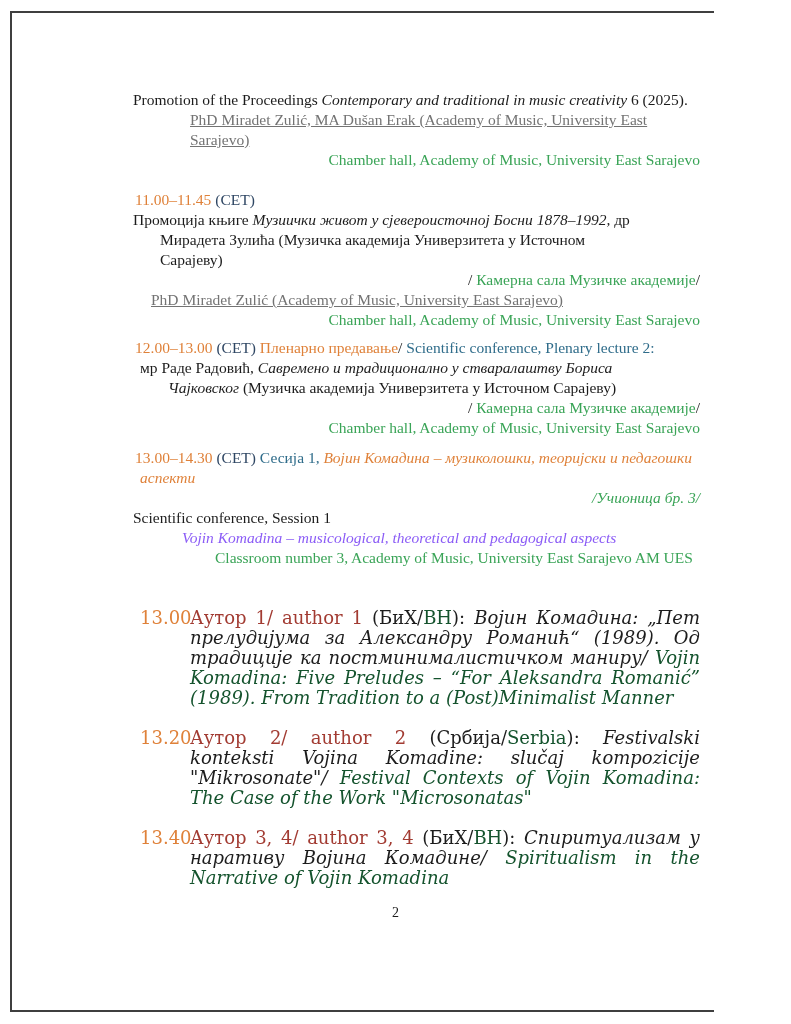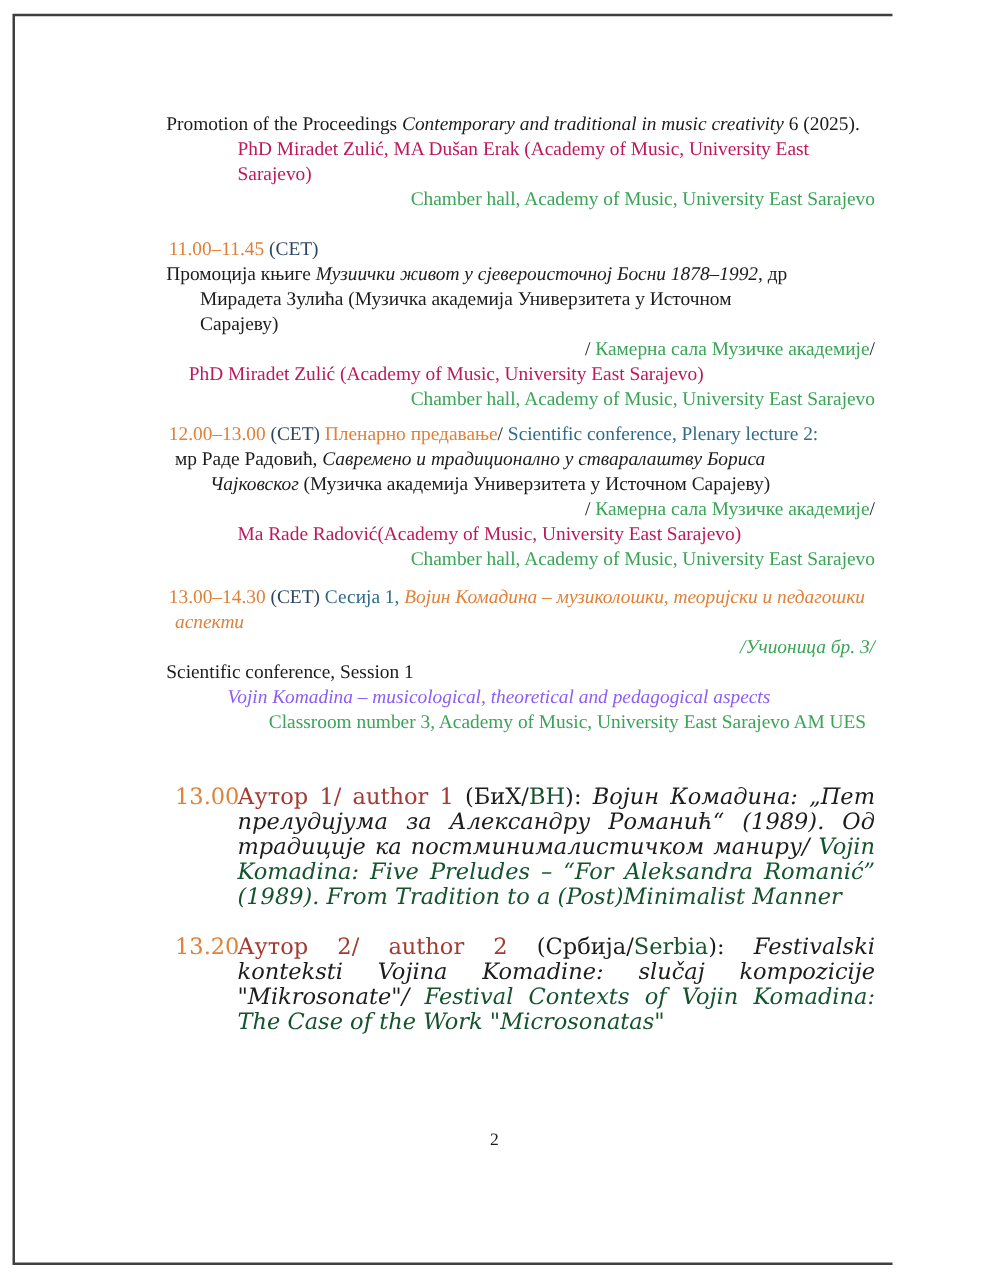--- a/index.html
+++ b/index.html
@@ -21,21 +21,21 @@
   .ind2b{ margin-left:56px; }  
   .ind3 { margin-left:65px; }   
   .ind3b{ margin-left:73px; }   
   .indsp{ margin-left:45px; }   
   .ind4 { margin-left:87px; }   
   .ind5 { margin-left:120px; }  
   .right { text-align:right; }
   .ital { font-style:italic; }
   .orange { color:#df8139; }
   .red    { color:#a23b32; }
-  .blue   { color:#be185d; }
+  .blue   { color:#737373;text-decoration:underline; }
   .steel  { color:#14532d; }
   .teal   { color:#2f6c8a; }
   .teal2  { color:#3a7fa0; }
   .green  { color:#3aa457; }
   .navy   { color:#2e4663; }
   .dgray  { color:#8b5cf6; }
   .mt20 { margin-top:20px; }
   .mt8  { margin-top:8px; }
   .mt10 { margin-top:10px; }
   .authors { font-family:"DejaVu Serif", serif; font-size:18px; line-height:20px; }
@@ -91,21 +91,20 @@
       <span>мр Раде Радовић,</span>
       <span class="ital">Савремено и традиционално у  стваралаштву Бориса</span>
     </div>
     <div class="line ind3b">
       <span class="ital">Чајковског</span>
       <span>(Музичка академија Универзитета у Источном Сарајеву)</span>
     </div>
     <div class="line right">
       <span>/ </span><span class="green">Камерна сала Музичке академије</span><span>/</span>
     </div>
-    <div class="line ind2 blue">Ma Rade Radović(Academy of Music, University East Sarajevo)</div>
     <div class="line right green">Chamber hall, Academy of Music, University East Sarajevo</div>
 
     <div class="line mt10">
       <span class="orange">13.00–14.30</span>
       <span class="navy">(CET)</span>
       <span class="teal">Сесија 1,</span>
       <span class="orange ital">Војин Комадина – музиколошки, теоријски и педагошки</span>
     </div>
     <div class="line indsp orange ital">аспекти</div>
     <div class="line right green ital">/Учионица бр. 3/</div>
@@ -128,18 +127,27 @@
       <div class="author-row" style="margin-top:20px">
         <div class="a-time orange">13.20</div>
         <div class="a-body">
           <span class="red">Аутор 2/ author 2</span>
           <span>(Србија/</span><span class="steel">Serbia</span><span>):</span>
           <span class="ital">Festivalski konteksti Vojina Komadine: slučaj kompozicije "Mikrosonate"/</span>
           <span class="steel ital">Festival Contexts of Vojin Komadina: The Case of the Work "Microsonatas"</span>
         </div>
       </div>
 
+      <div class="author-row" style="margin-top:20px">
+        <div class="a-time orange">13.40</div>
+        <div class="a-body">
+          <span class="red">Аутор 3, 4/ author 3, 4</span>
+          <span>(БиХ/</span><span class="steel">BH</span><span>):</span>
+          <span class="ital">Спиритуализам у наративу Војина Комадине/</span>
+          <span class="steel ital">Spiritualism in the Narrative of Vojin Komadina</span>
+        </div>
+      </div>
 
     </div>
   </div>
 
   <div class="page-num">2</div>
 </div>
 
 </body></html>

